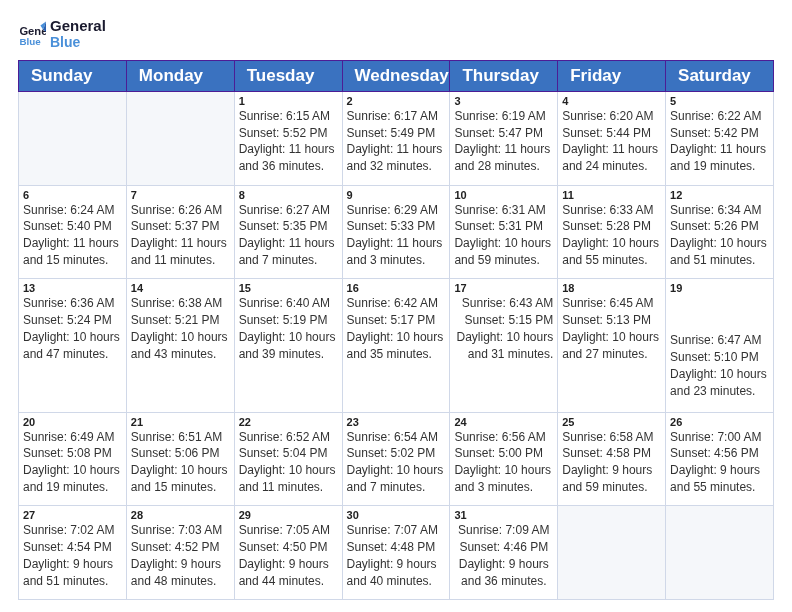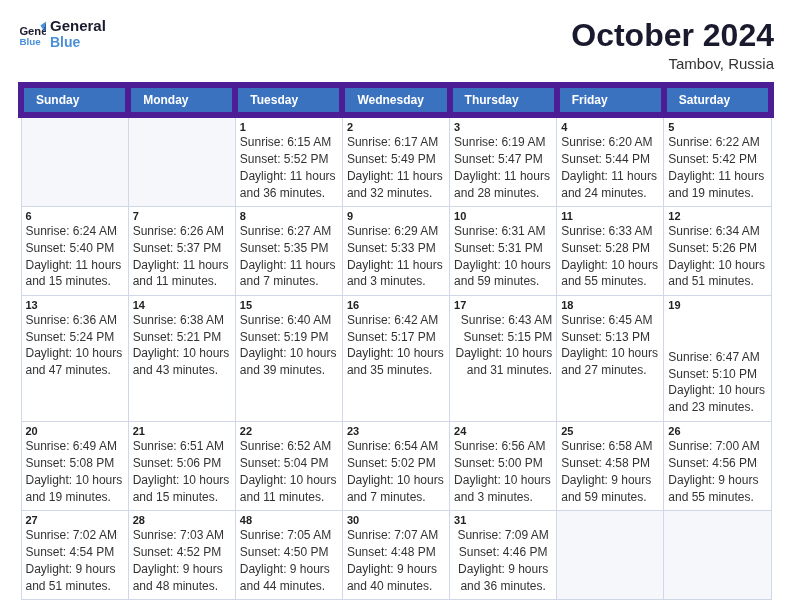--- a/index.html
+++ b/index.html
@@ -48,25 +48,25 @@
     }
     .calendar {
       flex: 1;
       border-collapse: collapse;
       width: 100%;
       table-layout: fixed;
     }
     .calendar th {
       background-color: #3a72c0;
       color: #fff;
-      font-size: 12px;
+      font-size: 17px;
       font-weight: bold;
       padding: 5px 12px;
       text-align: left;
-      border: 6px solid #4c1d95;
+      border: 1px solid #4c1d95;
     }
     .calendar td {
       border: 1px solid #d0d8e8;
       vertical-align: top;
       padding: 3px 4px;
       font-size: 9.5px;
       color: #222;
       background: #fff;
       height: 80px;
     }
@@ -97,24 +97,20 @@
       <svg class="logo-icon" viewBox="0 0 40 40">
         <text x="2" y="22" font-size="16" font-weight="bold" fill="#1a1a2e" font-family="Arial">General</text>
         <text x="2" y="36" font-size="14" font-weight="bold" fill="#4a90d9" font-family="Arial">Blue</text>
         <polygon points="32,8 40,2 36,14" fill="#4a90d9"></polygon>
         <polygon points="36,14 40,2 42,18" fill="#2a60b0"></polygon>
       </svg>
       <div style="display:flex;flex-direction:column;line-height:1.1;">
         <span style="font-size:15px;font-weight:bold;color:#1a1a2e;">General</span>
         <span style="font-size:14px;font-weight:bold;color:#4a90d9;">Blue</span>
       </div>
-    </div>
-    <div class="title-block">
-      <div class="month-title">October 2024</div>
-      <div class="location">Tambov, Russia</div>
     </div>
   </div>
 
   <table class="calendar">
     <thead>
       <tr>
         <th>Sunday</th>
         <th>Monday</th>
         <th>Tuesday</th>
         <th>Wednesday</th>
@@ -297,21 +293,21 @@
 Sunset: 4:54 PM
 Daylight: 9 hours and 51 minutes.</div>
           </td>
           <td>
             <span class="day-num">28</span>
             <div class="day-info" style="white-space: pre-line;">Sunrise: 7:03 AM
 Sunset: 4:52 PM
 Daylight: 9 hours and 48 minutes.</div>
           </td>
           <td>
-            <span class="day-num">48</span>
+            <span class="day-num">29</span>
             <div class="day-info" style="white-space: pre-line;">Sunrise: 7:05 AM
 Sunset: 4:50 PM
 Daylight: 9 hours and 44 minutes.</div>
           </td>
           <td>
             <span class="day-num">30</span>
             <div class="day-info" style="white-space: pre-line;">Sunrise: 7:07 AM
 Sunset: 4:48 PM
 Daylight: 9 hours and 40 minutes.</div>
           </td>

